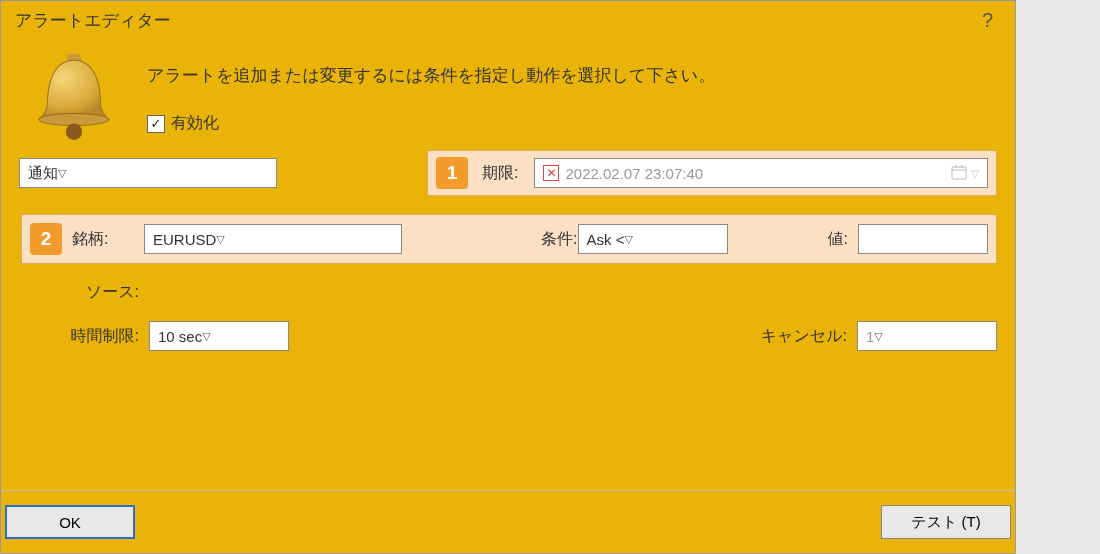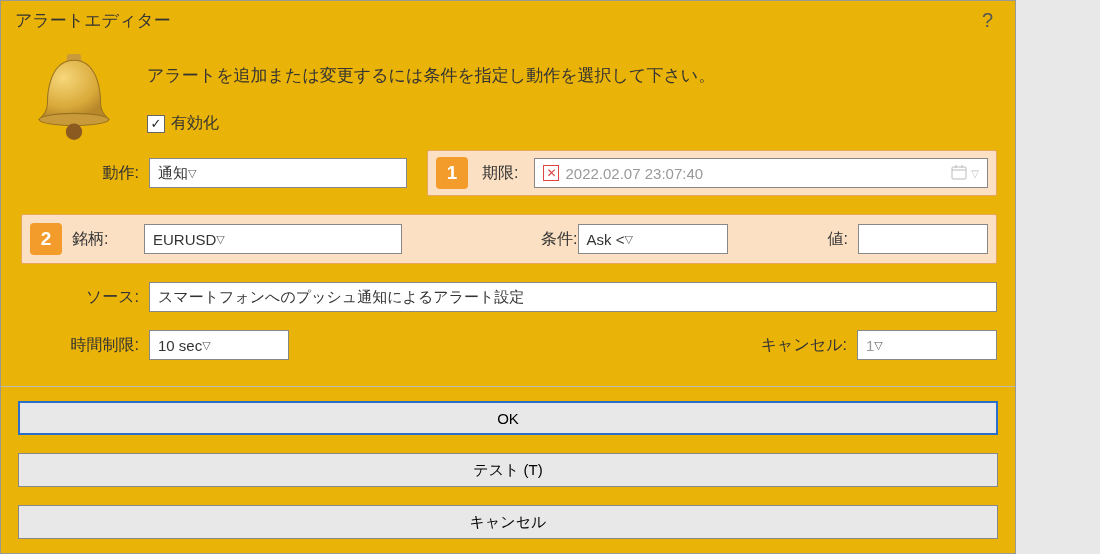--- a/index.html
+++ b/index.html
@@ -168,25 +168,24 @@
   background: #fbe0c4;
   border: 1px solid #e8a55e;
   border-radius: 2px;
   padding: 8px 8px;
   display: flex;
   align-items: center;
   margin-left: 4px;
 }
 .buttons {
   border-top: 1px solid #bbb;
-  padding: 14px 17px;
+  padding: 14px 4px;
   display: flex;
   justify-content: space-between;
   gap: 18px;
-  flex-direction: column;
 }
 .btn {
   min-width: 130px;
   height: 34px;
   background: #e8e8e8;
   border: 1px solid #888;
   font-size: 15px;
   cursor: pointer;
   display: inline-flex;
   align-items: center;
@@ -233,21 +232,20 @@
         <div class="checkbox-row">
           <span class="checkbox">✓</span>
           <span style="font-size:16px;">有効化</span>
         </div>
       </div>
     </div>
 
     <div class="form-area">
 
       <div class="form-row">
-        <div class="label-col">動作:</div>
         <div class="combo combo-w260">
           <span>通知</span>
           <span class="chevron">▽</span>
         </div>
         <div class="spacer"></div>
         <div class="highlight-wrap" style="width:570px;">
           <span class="badge">1</span>
           <span style="font-size:16px; margin-left:6px; margin-right:8px;">期限:</span>
           <div class="datefield">
             <span class="x-icon">✕</span>
@@ -280,23 +278,20 @@
             <span class="chevron">▽</span>
           </div>
           <div style="width:100px;"></div>
           <span style="font-size:16px; padding-right:10px;">値:</span>
           <div class="value-input"></div>
         </div>
       </div>
 
       <div class="form-row">
         <div class="label-col">ソース:</div>
-        <div class="textfield textfield-full">
-          <span>スマートフォンへのプッシュ通知によるアラート設定</span>
-        </div>
       </div>
 
       <div class="form-row">
         <div class="label-col">時間制限:</div>
         <div class="combo combo-w140">
           <span>10 sec</span>
           <span class="chevron">▽</span>
         </div>
         <div class="spacer"></div>
         <span style="font-size:16px; padding-right:10px;">キャンセル:</span>
@@ -305,15 +300,14 @@
           <span class="chevron">▽</span>
         </div>
       </div>
 
     </div>
   </div>
 
   <div class="buttons">
     <button class="btn btn-primary">OK</button>
     <button class="btn">テスト (T)</button>
-    <button class="btn">キャンセル</button>
   </div>
 </div>
 
 </body></html>

